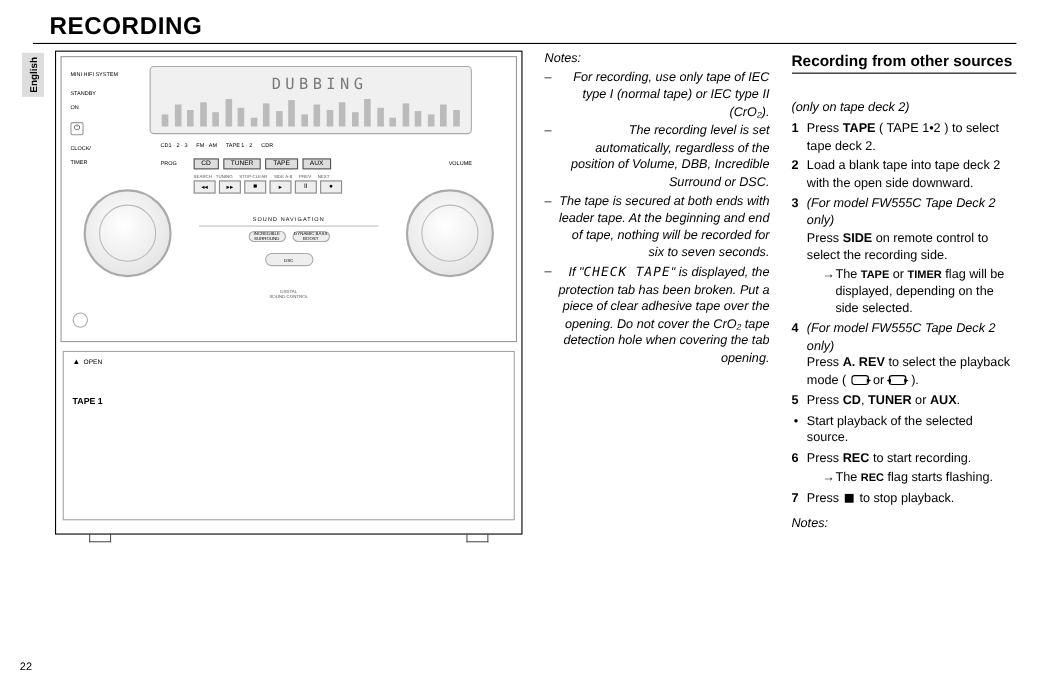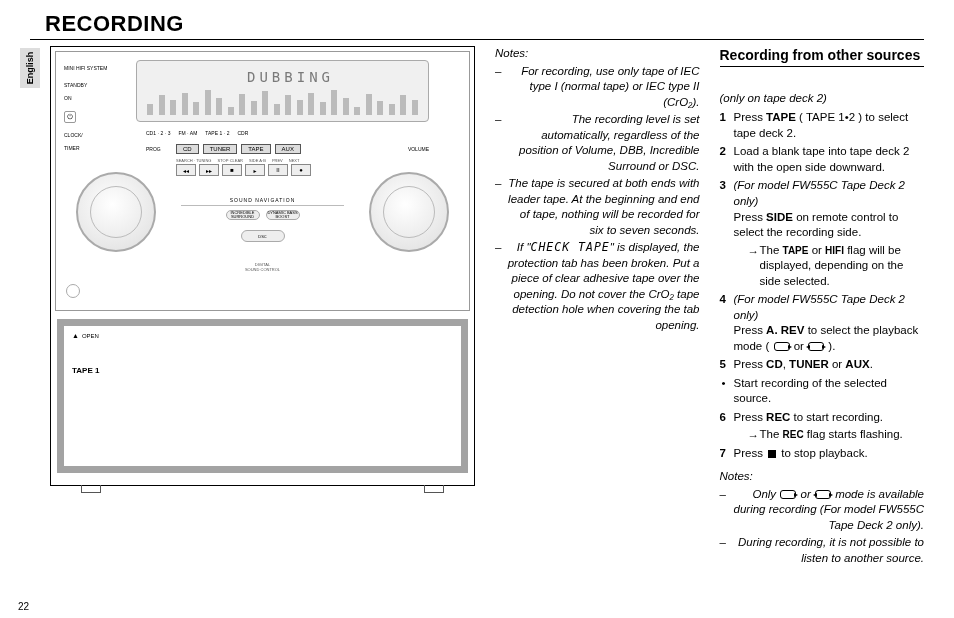--- a/index.html
+++ b/index.html
@@ -205,21 +205,21 @@
   
   .tapes {
     position: absolute;
     top: 272px;
     left: 4px; right: 4px;
     bottom: 12px;
     display: flex;
   }
   .tape-door {
     flex:1;
-    border:7px solid #a3a3a3;
+    border:1px solid #a3a3a3;
     margin: 0 2px;
     position: relative;
   }
   .tape-door .open {
     position:absolute; top:6px; left:8px;
     font-size:6px;
   }
   .tape-door .open::before {
     content:"▲"; font-size:7px; margin-right:3px;
   }
@@ -491,49 +491,43 @@
         <li><span class="num">1</span>
           <span>Press </span><b>TAPE</b><span> ( TAPE 1•2 ) to select tape deck 2.</span>
         </li>
         <li><span class="num">2</span>
           <span>Load a blank tape into tape deck 2 with the open side downward.</span>
         </li>
         <li><span class="num">3</span>
           <i>(For model FW555C Tape Deck 2 only)</i><br>
           <span>Press </span><b>SIDE</b><span> on remote control to select the recording side.</span>
           <div class="arrow-line">
-            <span>The </span><b class="sc">TAPE</b><span> or </span><b class="sc">HIFI</b><span> flag will be displayed, depending on the side selected.</span>
+            <span>The </span><b class="sc">TAPE</b><span> or </span><b class="sc">TIMER</b><span> flag will be displayed, depending on the side selected.</span>
           </div>
         </li>
         <li><span class="num">4</span>
           <i>(For model FW555C Tape Deck 2 only)</i><br>
           <span>Press </span><b>A. REV</b><span> to select the playback mode ( </span><span class="icon-loop1"></span><span> or </span><span class="icon-loop2"></span><span> ).</span>
         </li>
         <li><span class="num">5</span>
           <span>Press </span><b>CD</b><span>, </span><b>TUNER</b><span> or </span><b>AUX</b><span>.</span>
         </li>
       </ol>
-      <div class="bullet">Start recording of the selected source.</div>
+      <div class="bullet">Start playback of the selected source.</div>
       <ol class="steps">
         <li><span class="num">6</span>
           <span>Press </span><b>REC</b><span> to start recording.</span>
           <div class="arrow-line">
             <span>The </span><b class="sc">REC</b><span> flag starts flashing.</span>
           </div>
         </li>
         <li><span class="num">7</span>
           <span>Press </span><span class="icon-stop"></span><span> to stop playback.</span>
         </li>
       </ol>
 
       <div class="notes-head" style="margin-top:8px;">Notes:</div>
-      <ul class="notes">
-        <li>
-          <span>Only </span><span class="icon-loop1"></span><span> or </span><span class="icon-loop2"></span><span> mode is available during recording (For model FW555C Tape Deck 2 only).</span>
-        </li>
-        <li>During recording, it is not possible to listen to another source.</li>
-      </ul>
     </div>
 
   </div>
 
   <div class="pagenum">22</div>
 </div>
 
 </body></html>

